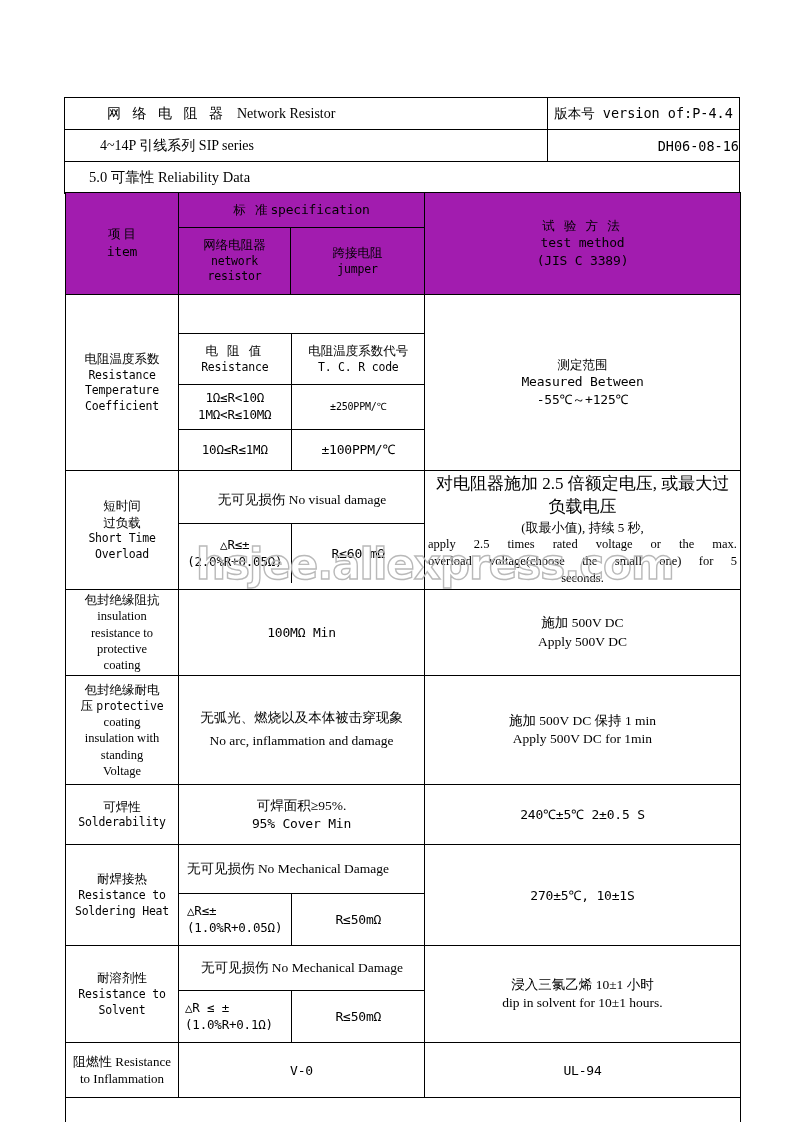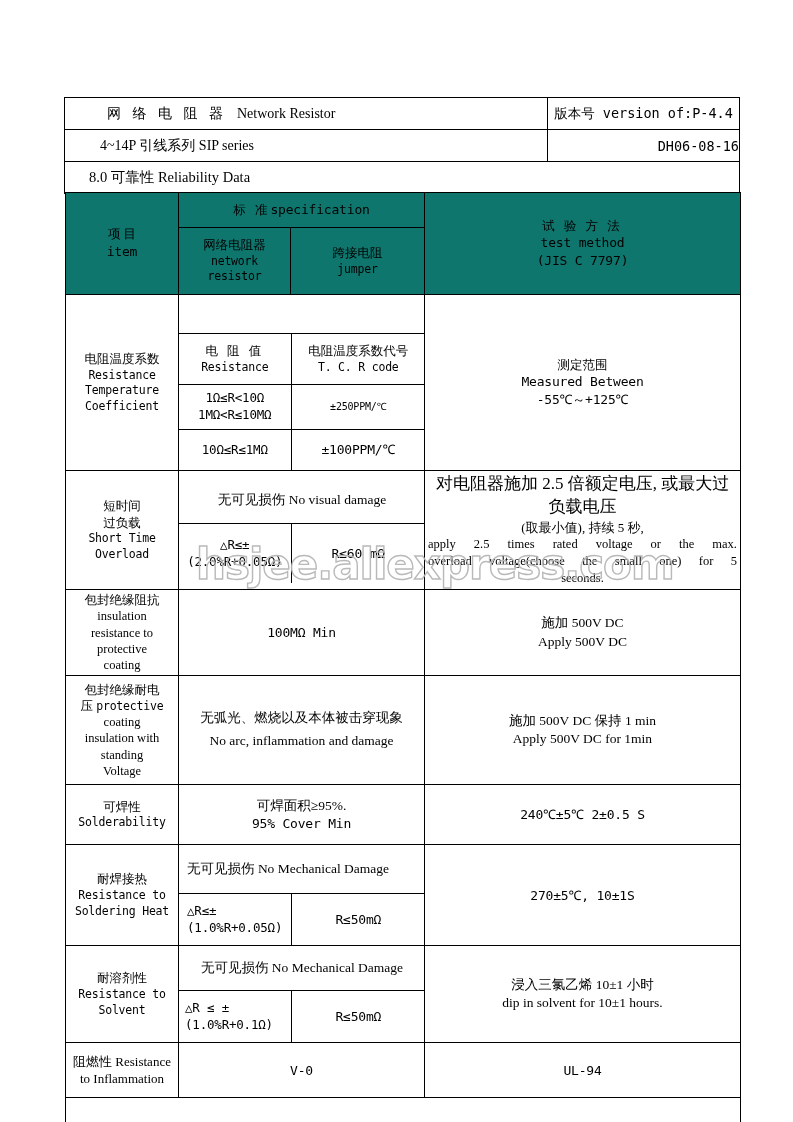--- a/index.html
+++ b/index.html
@@ -80,21 +80,21 @@
     table-layout: fixed;
   }
   .rel-table td {
     border: 1px solid #000;
     padding: 2px 3px;
     vertical-align: middle;
     text-align: center;
     font-size: 12.5px;
     line-height: 1.35;
   }
-  .shade { background: #0f766e; }
+  .shade { background: #a21caf; }
 
   .mono {
     font-family: "DejaVu Sans Mono", "Liberation Mono", monospace;
     font-size: 11.5px;
     letter-spacing: -0.2px;
   }
   .serif {
     font-family: "Liberation Serif", serif;
   }
   .spaced3 { letter-spacing: 3px; }
@@ -188,21 +188,21 @@
     <tbody>
       <tr class="hdr-row">
         <td class="hdr-title"><span class="cn">网 络 电 阻 器</span><span class="en">Network Resistor</span></td>
         <td class="hdr-ver">版本号 version of:P-4.4</td>
       </tr>
       <tr class="hdr-row">
         <td class="hdr-sub">4~14P 引线系列  SIP series</td>
         <td class="hdr-code">DH06-08-16</td>
       </tr>
       <tr class="section-title-row">
-        <td colspan="2">8.0 可靠性 Reliability Data</td>
+        <td colspan="2">5.0 可靠性 Reliability Data</td>
       </tr>
     </tbody>
   </table>
 
   <table class="rel-table">
     <colgroup>
       <col style="width:113px">
       <col style="width:112px">
       <col style="width:134px">
       <col style="width:316px">
@@ -213,21 +213,21 @@
         <td class="shade hdr-item" rowspan="2">
           <div class="serif">项 目</div>
           <div class="mono" style="font-size:13px">item</div>
         </td>
         <td class="shade hdr-spec" colspan="2">
           <span class="serif spaced3">标  准</span><span class="mono" style="font-size:13px">specification</span>
         </td>
         <td class="shade hdr-method" rowspan="2">
           <div class="serif spaced3">试 验 方 法</div>
           <div class="mono" style="font-size:13px">test method</div>
-          <div class="mono" style="font-size:13px">(JIS C 7797)</div>
+          <div class="mono" style="font-size:13px">(JIS C 3389)</div>
         </td>
       </tr>
       <tr>
         <td class="shade hdr-sub2">
           <div class="serif">网络电阻器</div>
           <div class="mono">network</div>
           <div class="mono">resistor</div>
         </td>
         <td class="shade hdr-sub2">
           <div class="serif">跨接电阻</div>

